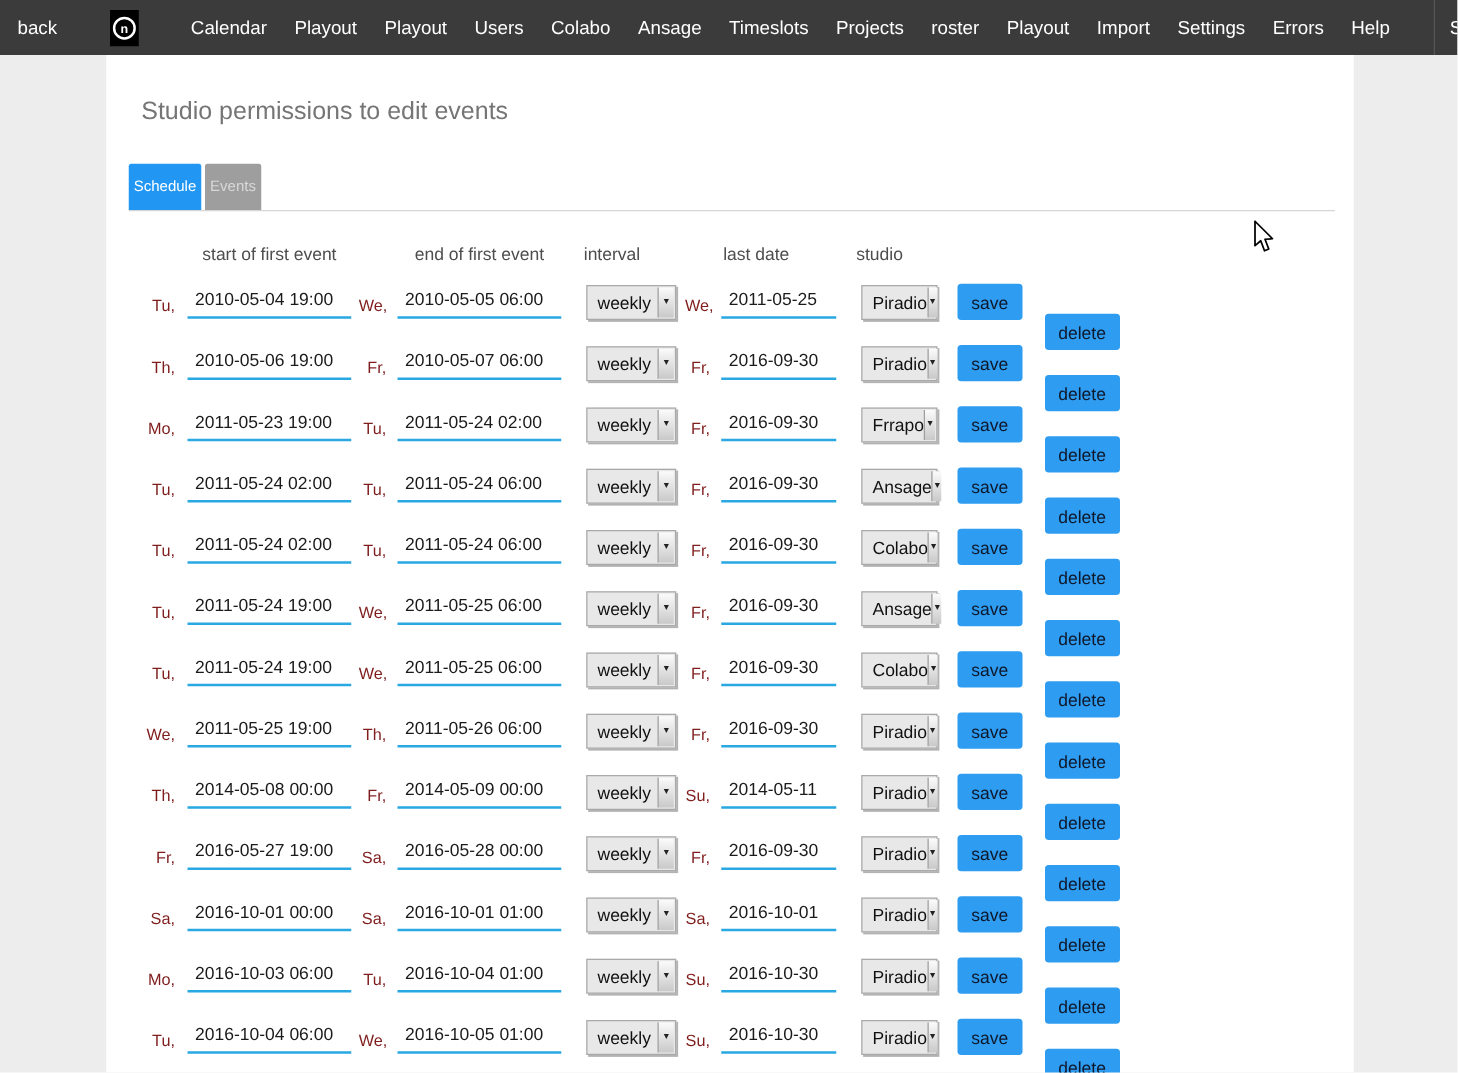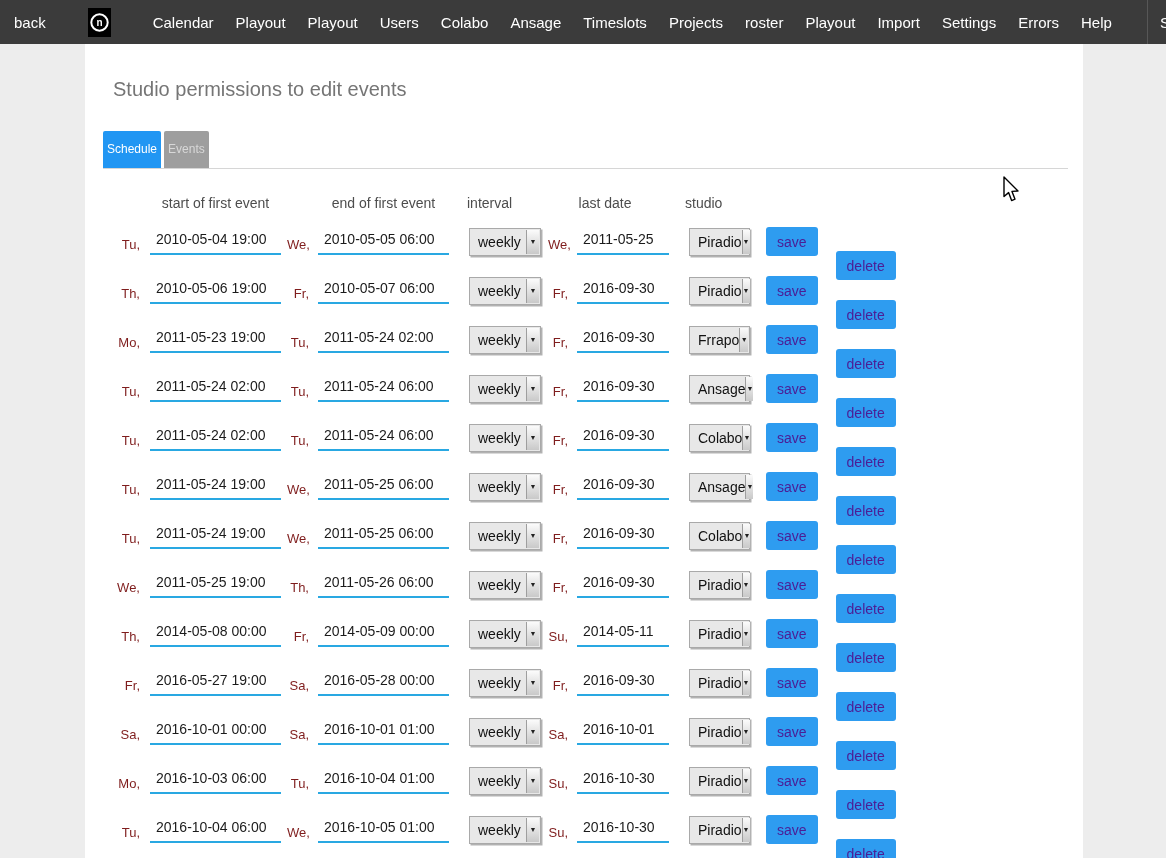--- a/index.html
+++ b/index.html
@@ -62,21 +62,21 @@
     box-shadow:1.5px 1.5px 0 rgba(0,0,0,.30); cursor:pointer;margin-left:20px;
   }
   .sel-label{padding-left:8px; font-size:14px; color:#111;}
   .sel-arrow{width:13px; align-self:stretch; margin:1px 1px 1px 0;
     background:linear-gradient(to bottom,#fbfbfb,#c9c9c9);
     border-left:1px solid #9e9e9e;
     display:flex; align-items:center; justify-content:center;
     font-size:7px; color:#222;}
   .btn{
     height:29px; padding:0 11px; font-size:14px; border:none; border-radius:3px;
-    background:var(--btn); color:#4c1d95; cursor:pointer;
+    background:var(--btn); color:#0f172a; cursor:pointer;
   }
   .cursor{position:absolute; left:1001px; top:176px; pointer-events:none; z-index:10;}
 </style>
 </head>
 <body>
 
 <div class="navbar">
   <span class="nav-back">back</span>
   <span class="nav-logo">
     <svg width="23" height="23" viewBox="0 0 23 23">

